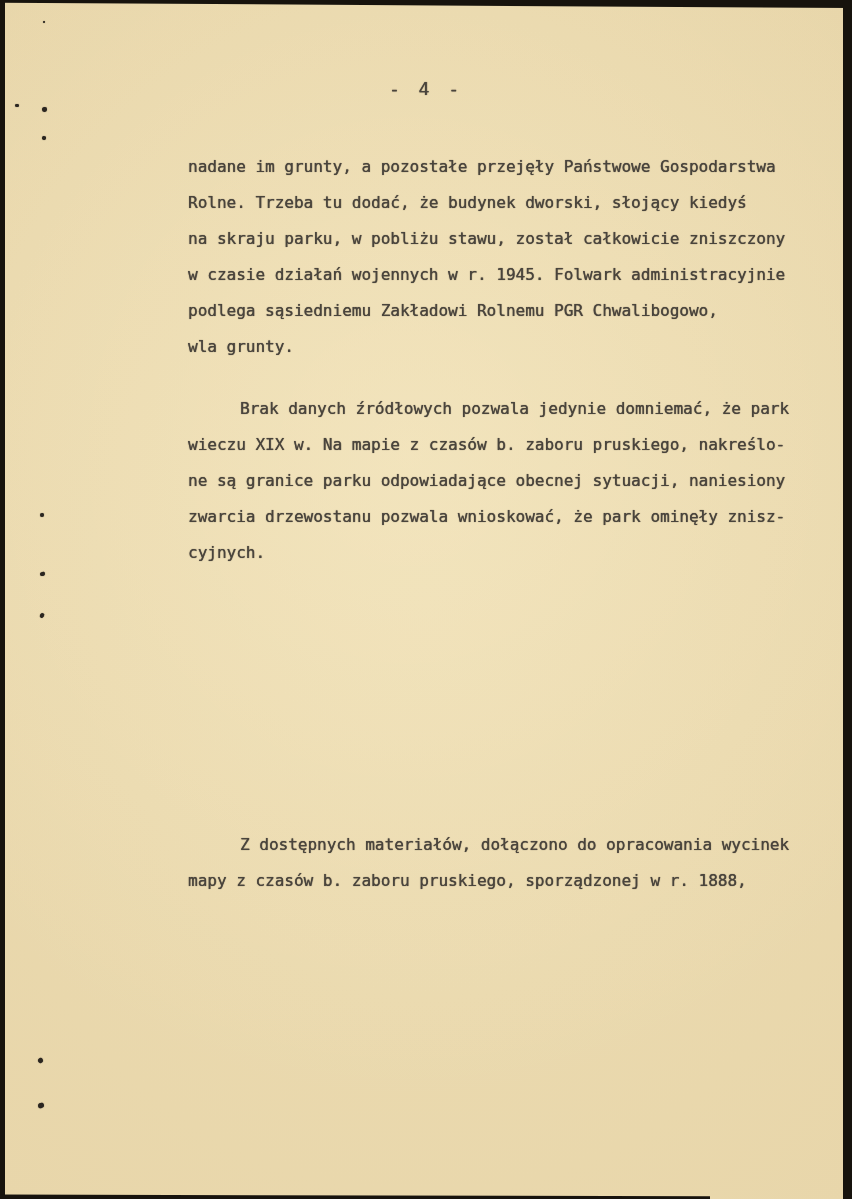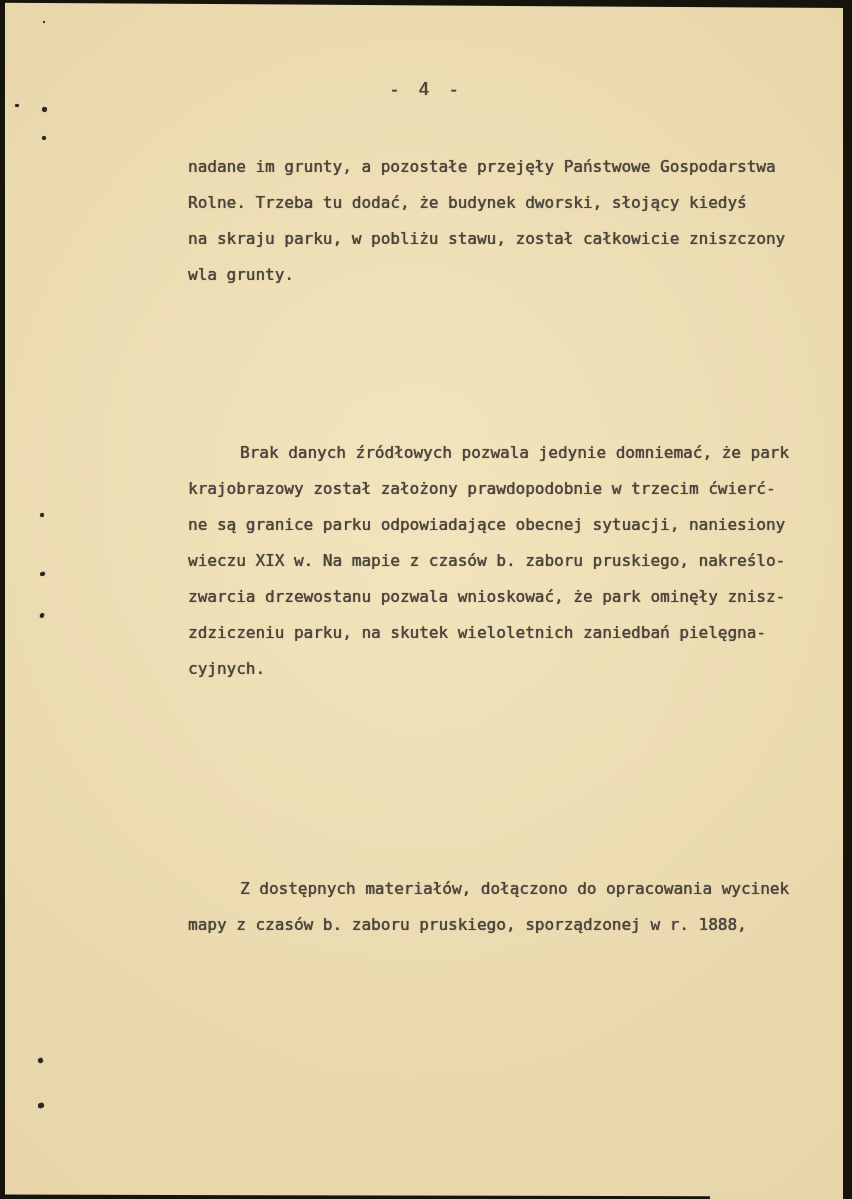--- a/index.html
+++ b/index.html
@@ -41,21 +41,21 @@
   }
   .pageno {
     top: 78px;
     left: 0;
     width: 852px;
     text-align: center;
     letter-spacing: 4px;
     font-size: 18px;
   }
   .para .line { height: 36px; line-height: 36px; }
-  .para.indent-first .line:first-child { text-indent: 52px; margin-top: 44px; }
+  .para.indent-first .line:first-child { text-indent: 52px; }
   .para-1 { top: 149px; left: 188px; }
   .para-2 { top: 391px; left: 188px; }
   .heading-2 { top: 781px; left: 160px; }
   .heading-2 .line { height: 36px; line-height: 36px; }
   .para-3 { top: 827px; left: 188px; }
 
   
   .speck {
     position: absolute;
     background: #2b2620;
@@ -72,30 +72,30 @@
   <div class="edge edge-left"></div>
   <div class="edge edge-right"></div>
   <div class="edge edge-bottom"></div>
 
   <div class="typewriter pageno">- 4 -</div>
 
   <div class="typewriter para para-1">
       <div class="line">nadane im grunty, a pozostałe przejęły Państwowe Gospodarstwa</div>
       <div class="line">Rolne. Trzeba tu dodać, że budynek dworski, słojący kiedyś</div>
       <div class="line">na skraju parku, w pobliżu stawu, został całkowicie zniszczony</div>
+      <div class="line">w czasie działań wojennych w r. 1945. Folwark administracyjnie</div>
+      <div class="line">podlega sąsiedniemu Zakładowi Rolnemu PGR Chwalibogowo,</div>
       <div class="line">wla grunty.</div>
     </div>
 
   <div class="typewriter para para-2 indent-first">
       <div class="line">Brak danych źródłowych pozwala jedynie domniemać, że park</div>
-      <div class="line">krajobrazowy został założony prawdopodobnie w trzecim ćwierć-</div>
+      <div class="line">wieczu XIX w. Na mapie z czasów b. zaboru pruskiego, nakreślo-</div>
       <div class="line">ne są granice parku odpowiadające obecnej sytuacji, naniesiony</div>
-      <div class="line">wieczu XIX w. Na mapie z czasów b. zaboru pruskiego, nakreślo-</div>
       <div class="line">zwarcia drzewostanu pozwala wnioskować, że park ominęły znisz-</div>
-      <div class="line">zdziczeniu parku, na skutek wieloletnich zaniedbań pielęgna-</div>
       <div class="line">cyjnych.</div>
     </div>
 
 
   <div class="typewriter para para-3 indent-first">
       <div class="line">Z dostępnych materiałów, dołączono do opracowania wycinek</div>
       <div class="line">mapy z czasów b. zaboru pruskiego, sporządzonej w r. 1888,</div>
     </div>
 
   <div id="specks">

